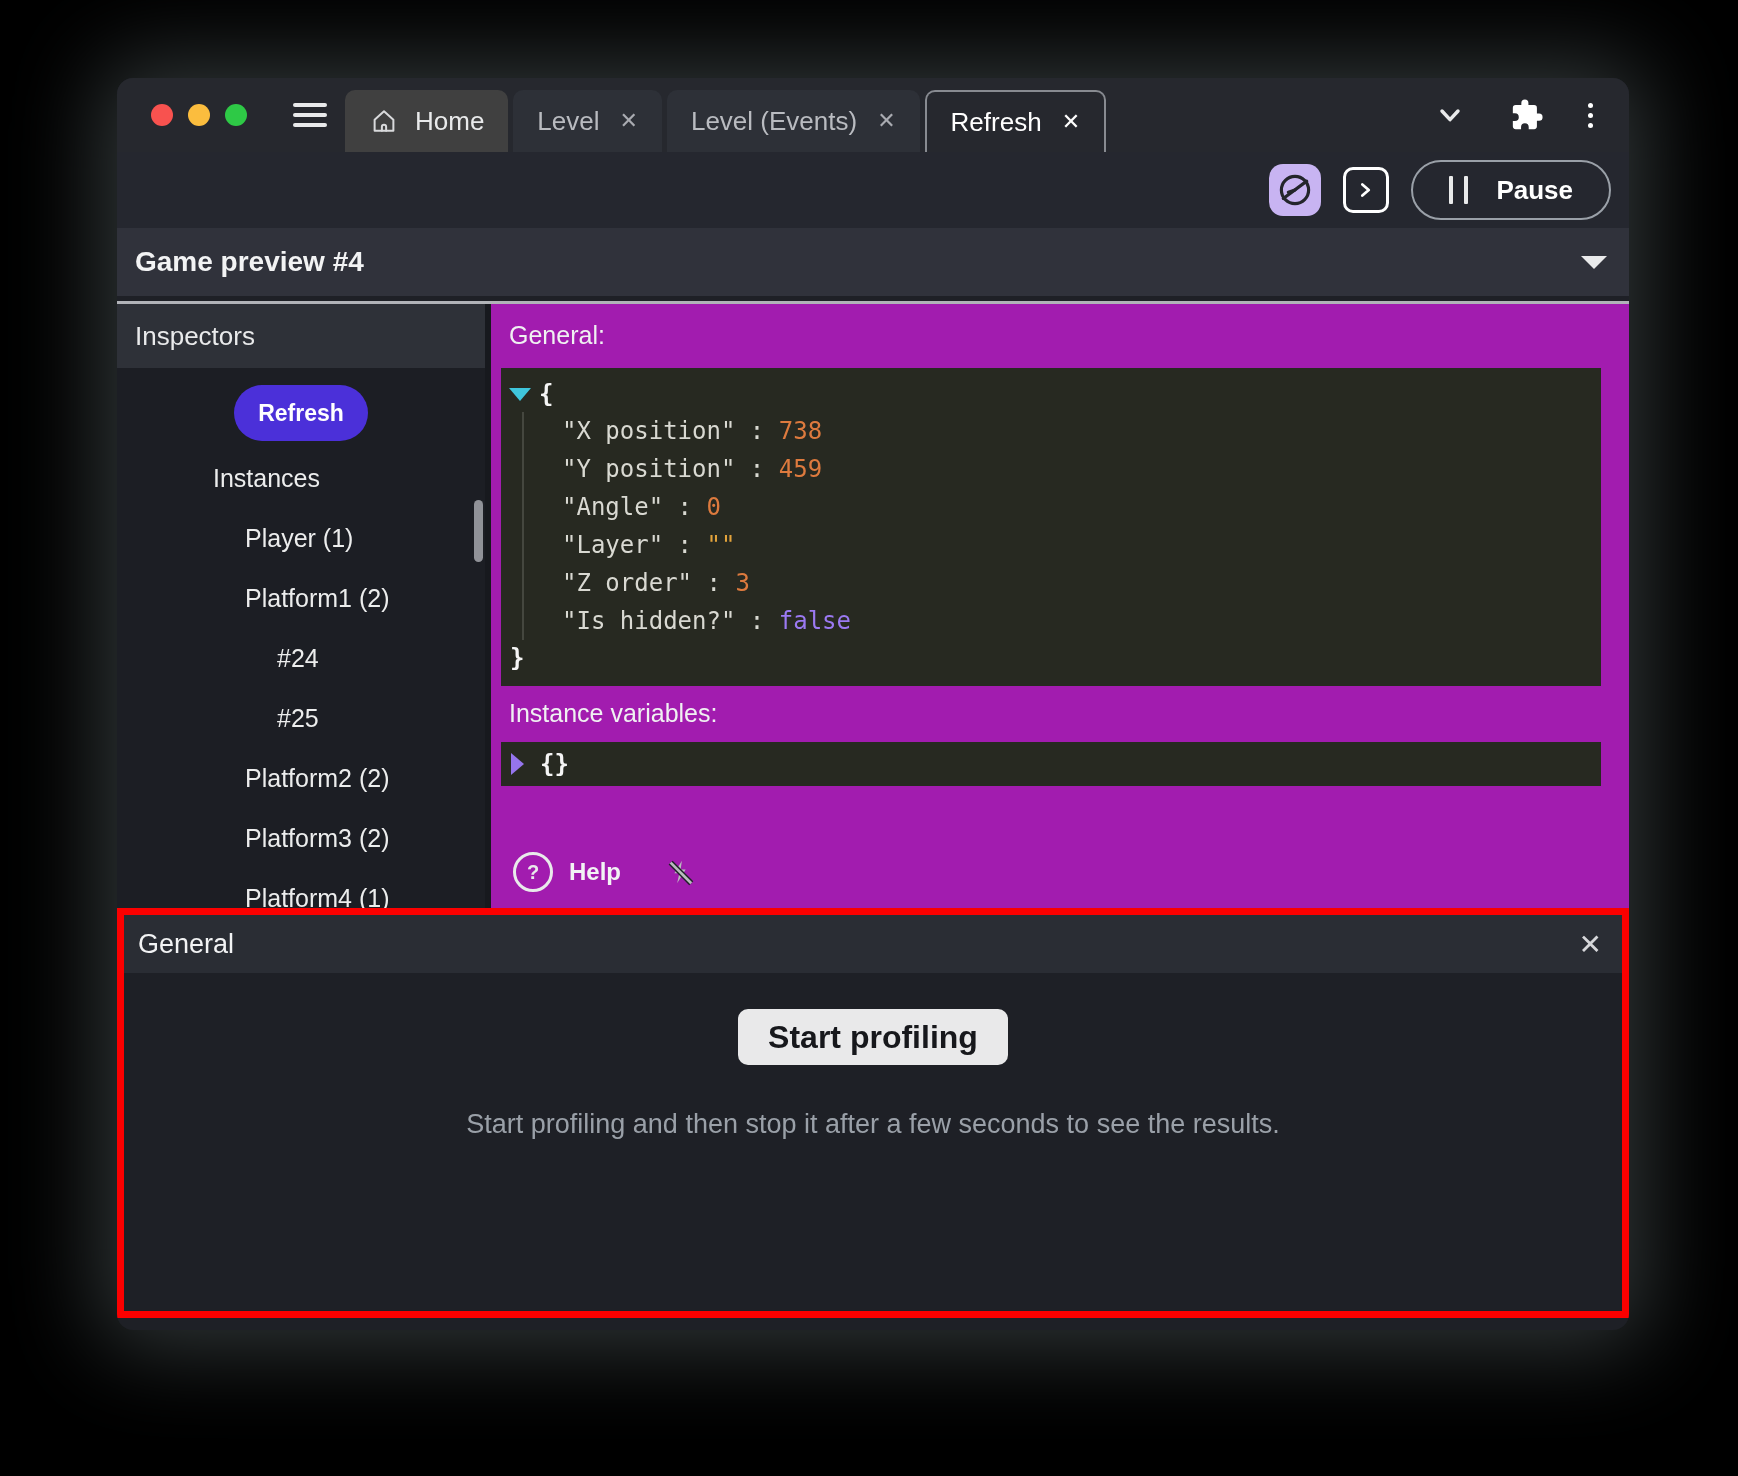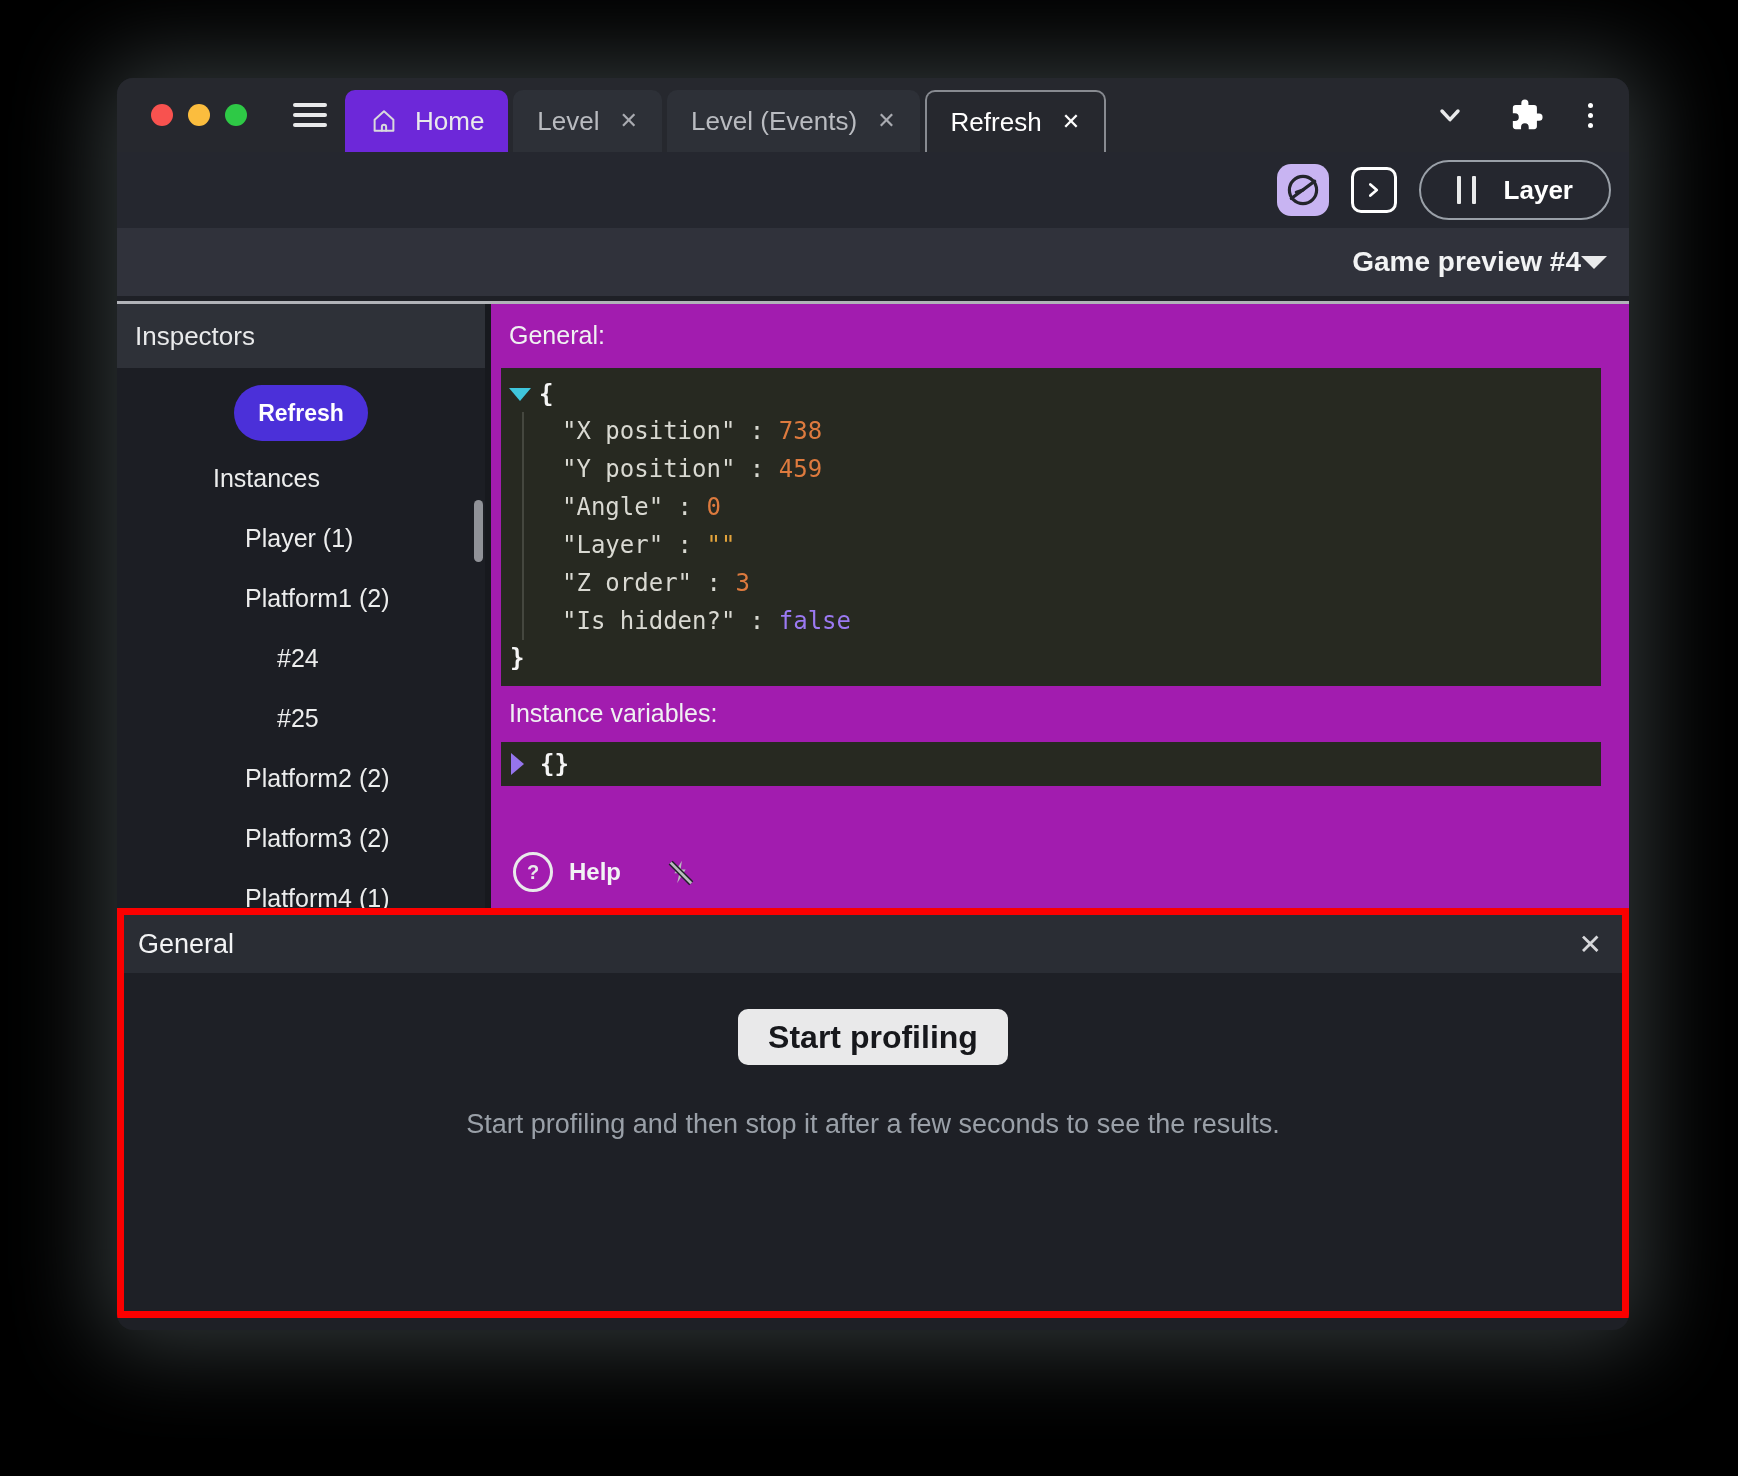--- a/index.html
+++ b/index.html
@@ -10,21 +10,21 @@
   
   .tabbar{position:absolute;left:0;top:0;width:100%;height:74px;background:#26282e;display:flex;align-items:center;}
   .traffic{display:flex;gap:15px;margin-left:34px;align-items:center;}
   .dot{width:22px;height:22px;border-radius:50%;display:inline-block;}
   .dot.red{background:#f8524f;}.dot.yellow{background:#fbbd3e;}.dot.green{background:#2ec946;}
   .hamburger{margin-left:46px;display:flex;flex-direction:column;gap:6px;cursor:pointer;}
   .hamburger span{width:34px;height:4px;background:#e9eaeb;border-radius:2px;}
   .tabs{display:flex;align-items:flex-end;height:100%;margin-left:18px;gap:5px;}
   .tab{height:62px;display:flex;align-items:center;gap:16px;padding:0 24px;
     border-radius:10px 10px 0 0;font-size:26px;box-sizing:border-box;cursor:pointer;white-space:nowrap;}
-  .tab-home{background:#6d28d9;color:#e9eaeb;}
+  .tab-home{background:#404040;color:#e9eaeb;}
   .tab-plain{background:#2d3037;color:#b9bbc0;}
   .tab-debugger{background:#26282e;color:#ffffff;border:2px solid #888b91;border-bottom:none;}
   .tabx{font-size:22px;margin-left:4px;color:#a9abb1;}
   .tab-debugger .tabx{color:#ffffff;}
   .tabbar-right{margin-left:auto;display:flex;align-items:center;gap:44px;margin-right:36px;}
   .kebab{display:flex;flex-direction:column;gap:5px;cursor:pointer;}
   .kebab i{width:5px;height:5px;border-radius:50%;background:#fff;}
   
   .toolbar{position:absolute;left:0;top:74px;width:100%;height:76px;background:#25272f;
     display:flex;align-items:center;justify-content:flex-end;gap:22px;box-sizing:border-box;padding-right:18px;}
@@ -32,21 +32,21 @@
     display:flex;align-items:center;justify-content:center;cursor:pointer;padding:0;}
   .console-btn{width:46px;height:46px;border-radius:10px;border:3px solid #ffffff;background:transparent;
     display:flex;align-items:center;justify-content:center;cursor:pointer;padding:0;box-sizing:border-box;}
   .pause-btn{height:60px;border:2px solid #9aa0a8;border-radius:30px;background:transparent;color:#fff;
     font-size:26px;font-weight:bold;display:flex;align-items:center;gap:28px;padding:0 36px;cursor:pointer;
     font-family:"Liberation Sans",sans-serif;}
   .pause-bars{display:flex;gap:11px;}
   .pause-bars i{width:4px;height:28px;background:#e9eaeb;border-radius:1px;}
   
   .previewbar{position:absolute;left:0;top:150px;width:100%;height:68px;background:#30323b;
-    display:flex;align-items:center;justify-content:flex-end;box-sizing:border-box;padding:0 22px 0 18px;cursor:pointer;}
+    display:flex;align-items:center;justify-content:space-between;box-sizing:border-box;padding:0 22px 0 18px;cursor:pointer;}
   .previewbar .title{font-size:28px;font-weight:600;color:#f2f3f4;}
   .tri-down{width:0;height:0;border-left:13px solid transparent;border-right:13px solid transparent;
     border-top:13px solid #e9eaeb;}
   .divider-light{position:absolute;left:0;top:223px;width:100%;height:3px;background:#b1b3b8;}
   
   .content{position:absolute;left:0;top:226px;width:100%;height:604px;background:#17191e;overflow:hidden;}
   .left-panel{position:absolute;left:0;top:0;bottom:0;width:368px;background:#1c1e24;overflow:hidden;}
   .left-header{height:64px;background:#2e3138;color:#e9eaeb;font-size:26px;display:flex;align-items:center;
     padding-left:18px;}
   .refresh{display:block;margin:17px auto 0;height:56px;padding:0 24px;border:none;border-radius:28px;
@@ -157,21 +157,21 @@
       <button class="console-btn">
         <svg width="22" height="22" viewBox="0 0 24 24" fill="none" stroke="#ffffff" stroke-width="3" stroke-linecap="round" stroke-linejoin="round">
           <polyline points="8,6 15,12 8,18"></polyline>
         </svg>
       </button>
       <button class="pause-btn">
         <span class="pause-bars">
             <i></i>
             <i></i>
           </span>
-        <span>Layer</span>
+        <span>Pause</span>
       </button>
     </div>
 
     <div class="previewbar">
       <span class="title">Game preview #4</span>
       <span class="tri-down"></span>
     </div>
     <div class="divider-light"></div>
 
     <div class="content">

